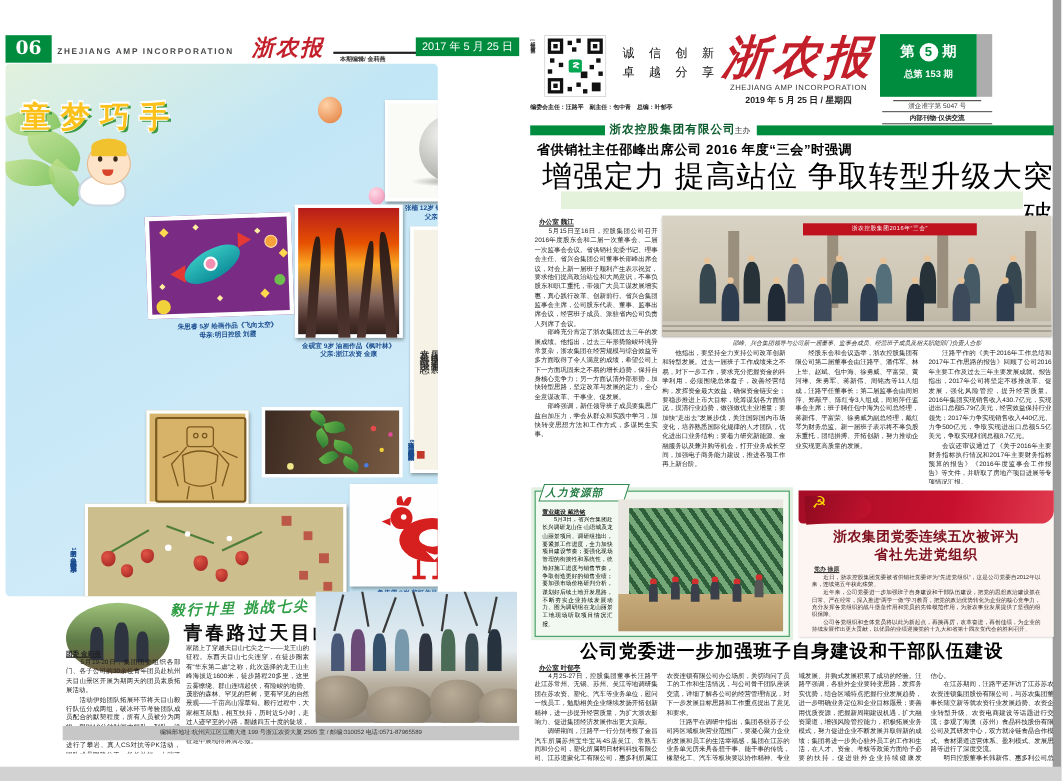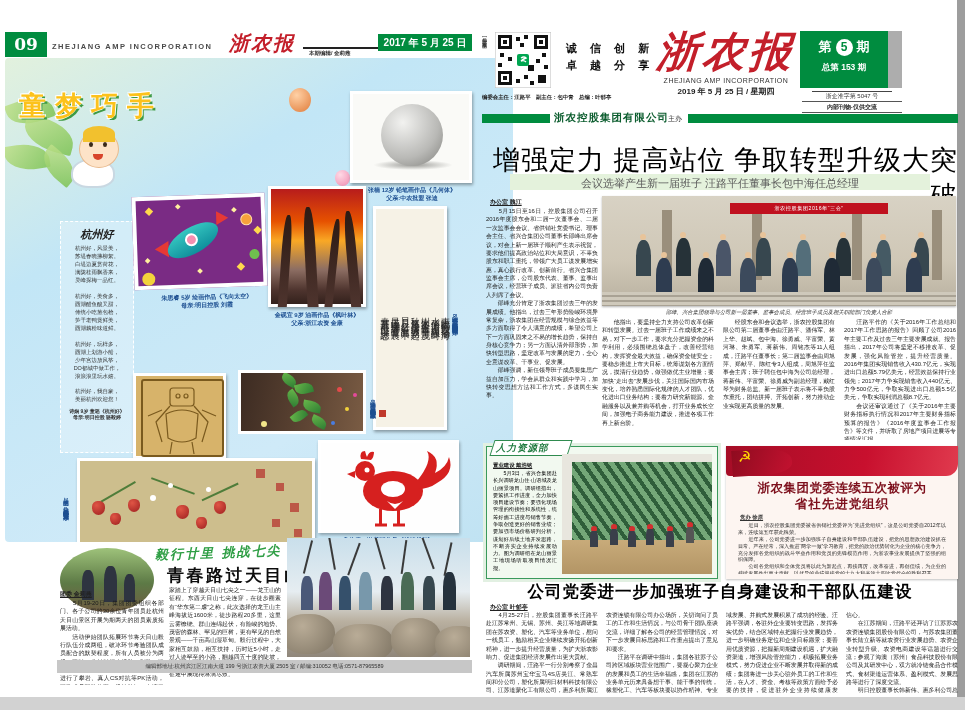--- a/index.html
+++ b/index.html
@@ -15,22 +15,22 @@
 
 #edge-right{left:957px;top:0;width:8px;height:710px;background:#9d9d9d}
 #edge-bottom{left:0;top:697px;width:965px;height:13px;background:#d2d2d2}
 
 #lp{left:5px;top:30px;width:467px;height:650px}
 #lp-pageno{left:0;top:2px;width:42px;height:25px;color:#fff;font-size:17px;font-weight:bold;text-align:center;line-height:25px;font-family:"DejaVu Serif",serif}
 #lp-org{left:47px;top:12px;font-size:7.5px;font-weight:bold;letter-spacing:1.5px;color:#4a4a4a}
 #lp-mast{left:224px;top:0;font-size:20px;font-weight:bold;font-style:italic;color:#c31f2a;font-family:"DejaVu Serif",serif;letter-spacing:2px}
 #lp-rule{left:298px;top:17px;width:128px;height:1.5px;background:#222}
 #lp-editor{left:304px;top:20px;font-size:5.5px;color:#333;font-weight:bold}
-#lp-date{left:373px;top:4px;width:94px;height:17px;color:#fff;font-size:10px;font-weight:bold;text-align:center;line-height:17px}
-#lp-panel{left:0;top:28px;width:508px;height:484px;background:linear-gradient(150deg,#e2f1dd 0%,#c2e6f6 30%,#cfeaf8 70%,#bfe2f2 100%);border-radius:4px;overflow:hidden}
+#lp-date{left:373px;top:4px;width:94px;height:17px;color:#fff;font-size:10px;font-weight:normal;text-align:center;line-height:17px}
+#lp-panel{left:0;top:28px;width:393px;height:484px;background:linear-gradient(150deg,#e2f1dd 0%,#c2e6f6 30%,#cfeaf8 70%,#bfe2f2 100%);border-radius:4px;overflow:hidden}
 .leaf{background:linear-gradient(135deg,#bfe08a,#7cc252);border-radius:4% 70% 4% 70%;opacity:.85}
 #lp-title{left:14px;top:30px;font-size:27px;font-weight:bold;color:#fcc21b;letter-spacing:9px;text-shadow:-1px -1px 0 #fff,1px -1px 0 #fff,-1px 1px 0 #fff,2px 2px 0 #3f9b44}
 #lp-intro{left:146px;top:50px;width:196px;font-size:7.6px;line-height:1.55;color:#13294b;text-indent:2em}
 .balloon{border-radius:50%}
 
 #baby-body{left:66px;top:100px;width:44px;height:30px;background:#fff;border:2px solid #c9d8e2;border-radius:50% 50% 40% 40%}
 #baby-head{left:74px;top:72px;width:40px;height:38px;background:#fde3c8;border-radius:50%;border:1px solid #e8b98d}
 #baby-hair{left:78px;top:68px;width:32px;height:16px;background:#f2c12e;border-radius:50% 50% 0 0}
 .baby-eye{width:4px;height:5px;background:#3a2a1a;border-radius:50%}
 #baby-mouth{left:88px;top:96px;width:10px;height:6px;background:#d8442b;border-radius:0 0 10px 10px}
@@ -82,22 +82,22 @@
 #hike-c1{left:164px;top:556px;width:112px;height:100px}
 #hike-photo{left:282px;top:508px;width:183px;height:119px;background:linear-gradient(#c9dfeb 0%,#e6edf1 45%,#b9b0a0 70%,#8f867a 100%);overflow:hidden}
 .pole{width:1.5px;height:34px;background:#3a3a3a}
 .rock{background:radial-gradient(circle at 40% 30%,#b9ac97,#7d7362);border-radius:45%}
 #lp-footer{left:52px;top:630px;width:415px;height:13px;background:#c7c7c7;font-size:5.5px;color:#333;text-align:center;line-height:13px}
 
 #rp{left:482px;top:28px;width:476px;height:668px}
 #qr-label{left:0;top:6px;height:54px;font-size:4.6px;color:#333;letter-spacing:.5px}
 #qr{left:13px;top:4px;width:56px;height:56px}
 #rp-editors{left:0;top:66px;width:180px;font-size:5.4px;font-weight:bold;color:#222}
-#slogan1{left:84px;top:13px;font-size:11px;font-weight:bold;letter-spacing:5px;color:#111}
-#slogan2{left:84px;top:30px;font-size:11px;font-weight:bold;letter-spacing:5px;color:#111}
+#slogan1{left:84px;top:13px;font-size:11px;font-weight:normal;letter-spacing:5px;color:#111}
+#slogan2{left:84px;top:30px;font-size:11px;font-weight:normal;letter-spacing:5px;color:#111}
 #rp-title{left:168px;top:-4px;width:152px;text-align:center;font-size:42px;font-weight:bold;font-style:italic;color:#c31f2a;font-family:"DejaVu Serif",serif;letter-spacing:4px;transform:skewX(-4deg)}
 #rp-orgen{left:160px;top:49px;width:168px;text-align:center;font-size:7px;color:#333;letter-spacing:.5px}
 #rp-dateline{left:160px;top:58px;width:168px;text-align:center;font-size:8px;font-weight:bold;color:#222}
 #rp-dash{left:330px;top:63px;width:80px;height:1px;background:#444}
 #issuebox{left:318px;top:3px;width:88px;height:57px;color:#fff;text-align:center;padding-top:7px}
 #issuetab{left:406px;top:3px;width:14px;height:57px;background:#adadad}
 #issue-row{font-size:13px;font-weight:bold;display:flex;align-items:center;justify-content:center;gap:4px}
 #issue-circ{display:inline-block;width:17px;height:17px;background:#fff;color:#008c3f;border-radius:50%;font-size:12px;line-height:17px;font-weight:bold}
 #issue-total{font-size:8.5px;font-weight:bold;margin-top:6px}
 #reg-no{left:320px;top:64px;width:100px;font-size:6px;color:#333;text-align:center}
@@ -149,21 +149,21 @@
 #bot-c2{left:244px;top:583px;width:112px;height:82px;overflow:hidden}
 #bot-c3{left:364px;top:583px;width:112px;height:82px;overflow:hidden}
 </style>
 </head>
 <body>
 
 <div class="abs" id="edge-right"></div>
 <div class="abs" id="edge-bottom"></div>
 
 <div class="abs" id="lp">
-  <div class="abs green-bg" id="lp-pageno">09</div>
+  <div class="abs green-bg" id="lp-pageno">06</div>
   <div class="abs" id="lp-org">ZHEJIANG AMP INCORPORATION</div>
   <div class="abs" id="lp-mast">浙农报</div>
   <div class="abs" id="lp-rule"></div>
   <div class="abs" id="lp-editor">本期编辑/ 金莉燕</div>
   <div class="abs green-bg" id="lp-date">2017 年 5 月 25 日</div>
 
   <div class="abs" id="lp-panel">
     <div class="abs leaf" style="left:2px;top:40px;width:46px;height:26px;transform:rotate(-20deg)"></div>
     <div class="abs leaf" style="left:18px;top:62px;width:52px;height:30px;transform:rotate(15deg)"></div>
     <div class="abs leaf" style="left:0px;top:86px;width:44px;height:26px;transform:rotate(-8deg)"></div>
@@ -180,45 +180,20 @@
     <div class="abs balloon" style="left:284px;top:30px;width:22px;height:24px;background:radial-gradient(circle at 35% 30%,#ffd1a6,#e07b39)"></div>
     <div class="abs balloon" style="left:330px;top:112px;width:15px;height:16px;background:radial-gradient(circle at 35% 30%,#ffd9e5,#ef8bb0)"></div>
 
     <div class="abs frame" id="fig-sketch">
       <div class="abs" id="sketch-shadow"></div>
       <div class="abs" id="sketch-sphere"></div>
     </div>
     <div class="abs cap pre" id="cap-sketch">张楠 12岁 铅笔画作品《几何体》
 父亲:中农批盟 张迪</div>
 
-    <div class="abs" id="poembox">
-      <div id="poem-title">杭州好</div>
-      <div class="pre" id="poem-body">杭州好，风景美，
-苏堤春晓拂柳絮。
-白堤边夏赏荷花，
-满陇桂雨飘香来，
-灵峰探梅一品红。
-
-杭州好，美食多，
-西湖醋鱼酸又甜，
-传统小吃葱包桧，
-笋干老鸭煲鲜美，
-西湖藕粉味道鲜。
-
-杭州好，玩样多，
-西湖上划游小船，
-少年宫边放风筝，
-DO都城中做工作，
-浪浪浪里玩水嬉。
-
-杭州好，我自豪，
-美丽杭州欢迎您！</div>
-      <div class="pre" id="poem-cap">诗娴 9岁 童谣《杭州好》
-母亲:明日控股 骆毅婷</div>
-    </div>
 
     <div class="abs" id="fig-rocket">
       <div class="abs star" style="left:10px;top:8px"></div>
       <div class="abs star sm" style="left:40px;top:5px"></div>
       <div class="abs star sm" style="left:96px;top:10px"></div>
       <div class="abs star" style="left:118px;top:30px"></div>
       <div class="abs star sm" style="left:8px;top:58px"></div>
       <div class="abs star sm" style="left:60px;top:70px"></div>
       <div class="abs star" style="left:100px;top:66px"></div>
       <div class="abs planet" style="left:104px;top:16px;width:12px;height:12px;background:#f6a13b;border:1.5px solid #ffe0a8"></div>
@@ -420,23 +395,23 @@
   <div class="abs" id="issuetab"></div>
   <div class="abs" id="reg-no">浙企准字第 5047 号</div>
   <div class="abs" id="internal-rule1"></div>
   <div class="abs" id="rp-internal">内部刊物·仅供交流</div>
   <div class="abs" id="internal-rule2"></div>
   <div class="abs green-bg" id="gbar-l"></div>
   <div class="abs" id="rp-publisher">浙农控股集团有限公司</div>
   <div class="abs" id="rp-pubrole">主办</div>
   <div class="abs green-bg" id="gbar-r"></div>
 
+  <div class="abs" id="lead-kicker">省供销社主任邵峰出席公司 2016 年度“三会”时强调</div>
   <div class="abs" id="lead-headline">增强定力 提高站位 争取转型升级大突破</div>
   <div class="abs" id="subhead-band"></div>
-  <div class="abs" id="lead-subhead">会议选举产生新一届班子 汪路平任董事长包中海任总经理</div>
   <div class="abs" id="lead-byline">办公室 魏江</div>
   <div class="abs bodytext jus pre" id="lead-c0">　　5月15日至16日，控股集团公司召开2016年度股东会和二届一次董事会、二届一次监事会会议。省供销社党委书记、理事会主任、省兴合集团公司董事长邵峰出席会议，对会上新一届班子顺利产生表示祝贺，要求他们提高政治站位和大局意识，不辜负股东和职工重托，带领广大员工谋发展增实惠，真心践行改革、创新前行。省兴合集团监事会主席，公司股东代表、董事、监事出席会议，经营班子成员、派驻省内公司负责人列席了会议。
 　　邵峰充分肯定了浙农集团过去三年的发展成绩。他指出，过去三年形势险峻环境异常复杂，浙农集团在经营规模与综合效益等多方面取得了令人满意的成绩，希望公司上下一方面巩固来之不易的增长趋势，保持自身核心竞争力；另一方面认清外部形势，加快转型思路，坚定改革与发展的定力，全心全意谋改革、干事业、促发展。
 　　邵峰强调，新任领导班子成员要集思广益自加压力，学会从群众和实践中学习，加快转变思想方法和工作方式，多谋民生实事。</div>
 
   <div class="abs" id="lead-photo">
     <div class="abs pcol" style="left:60px;top:14px"></div>
     <div class="abs pcol" style="left:150px;top:14px"></div>
     <div class="abs pcol" style="left:250px;top:14px"></div>
     <div class="abs pcol" style="left:330px;top:14px"></div>

